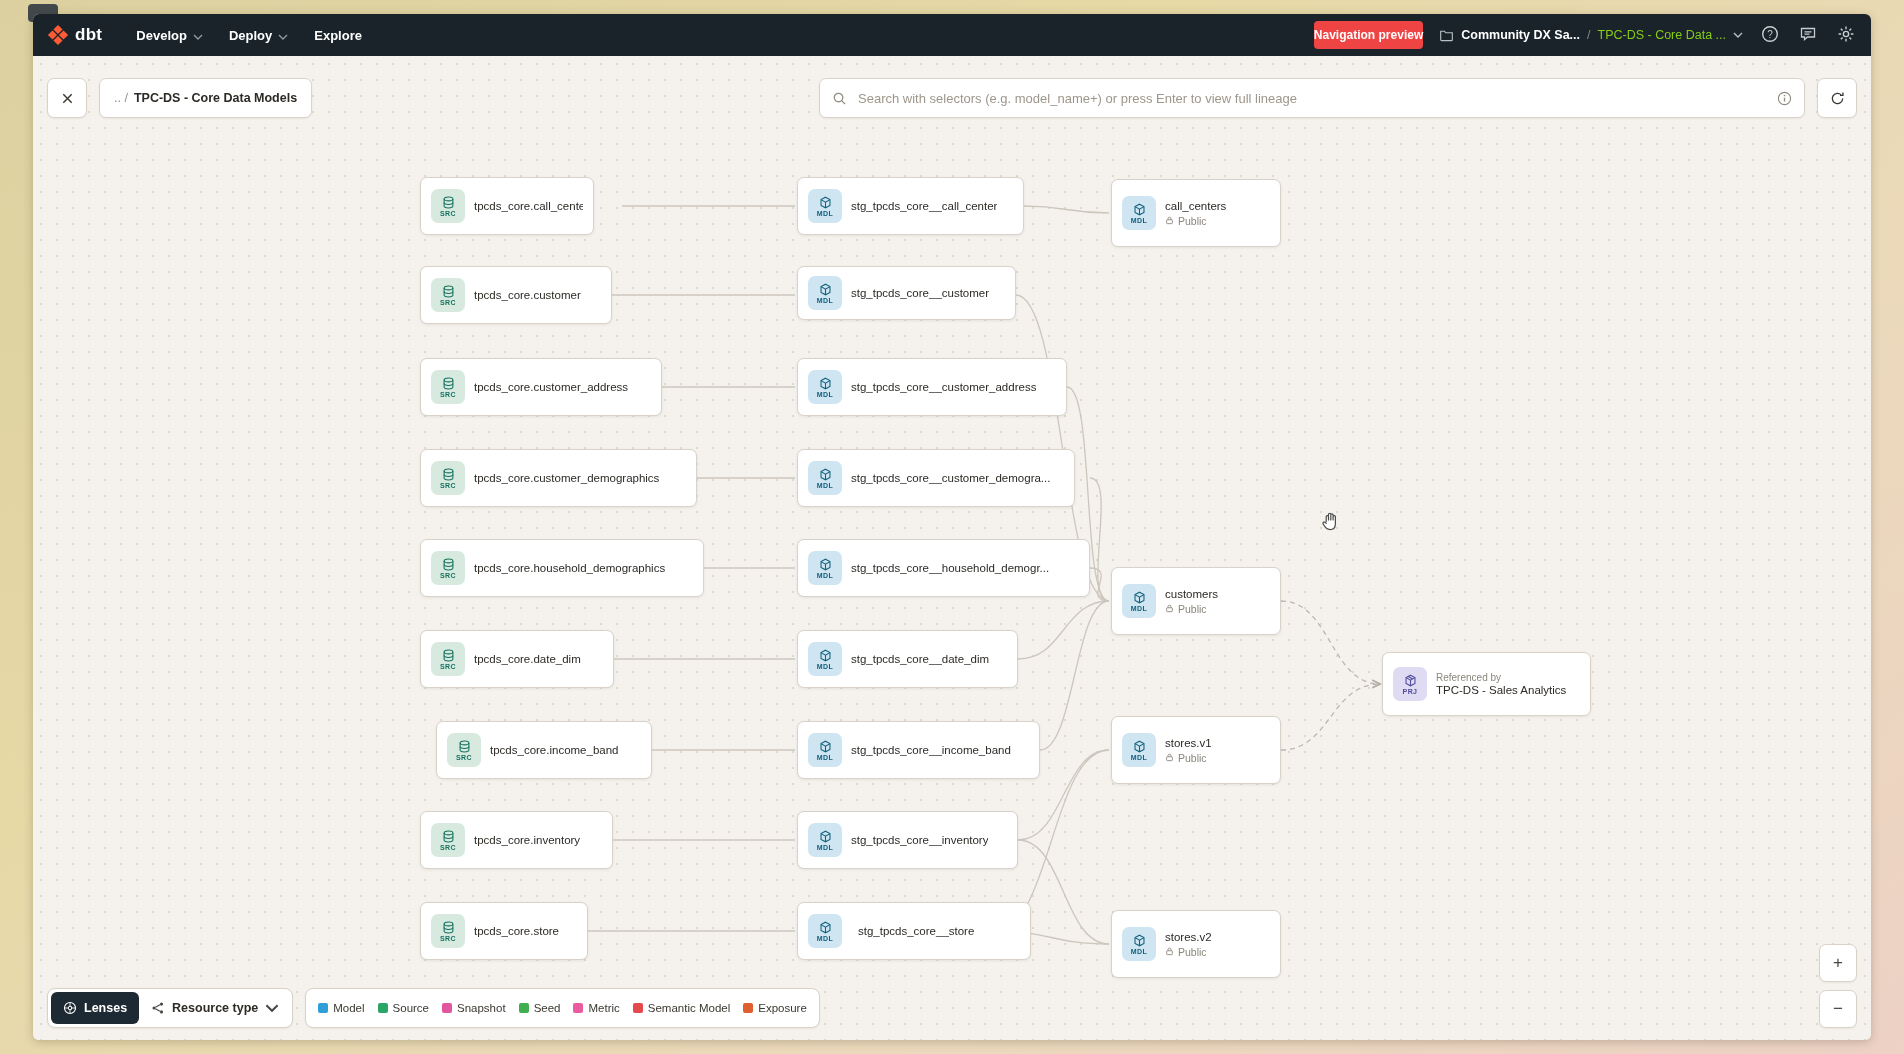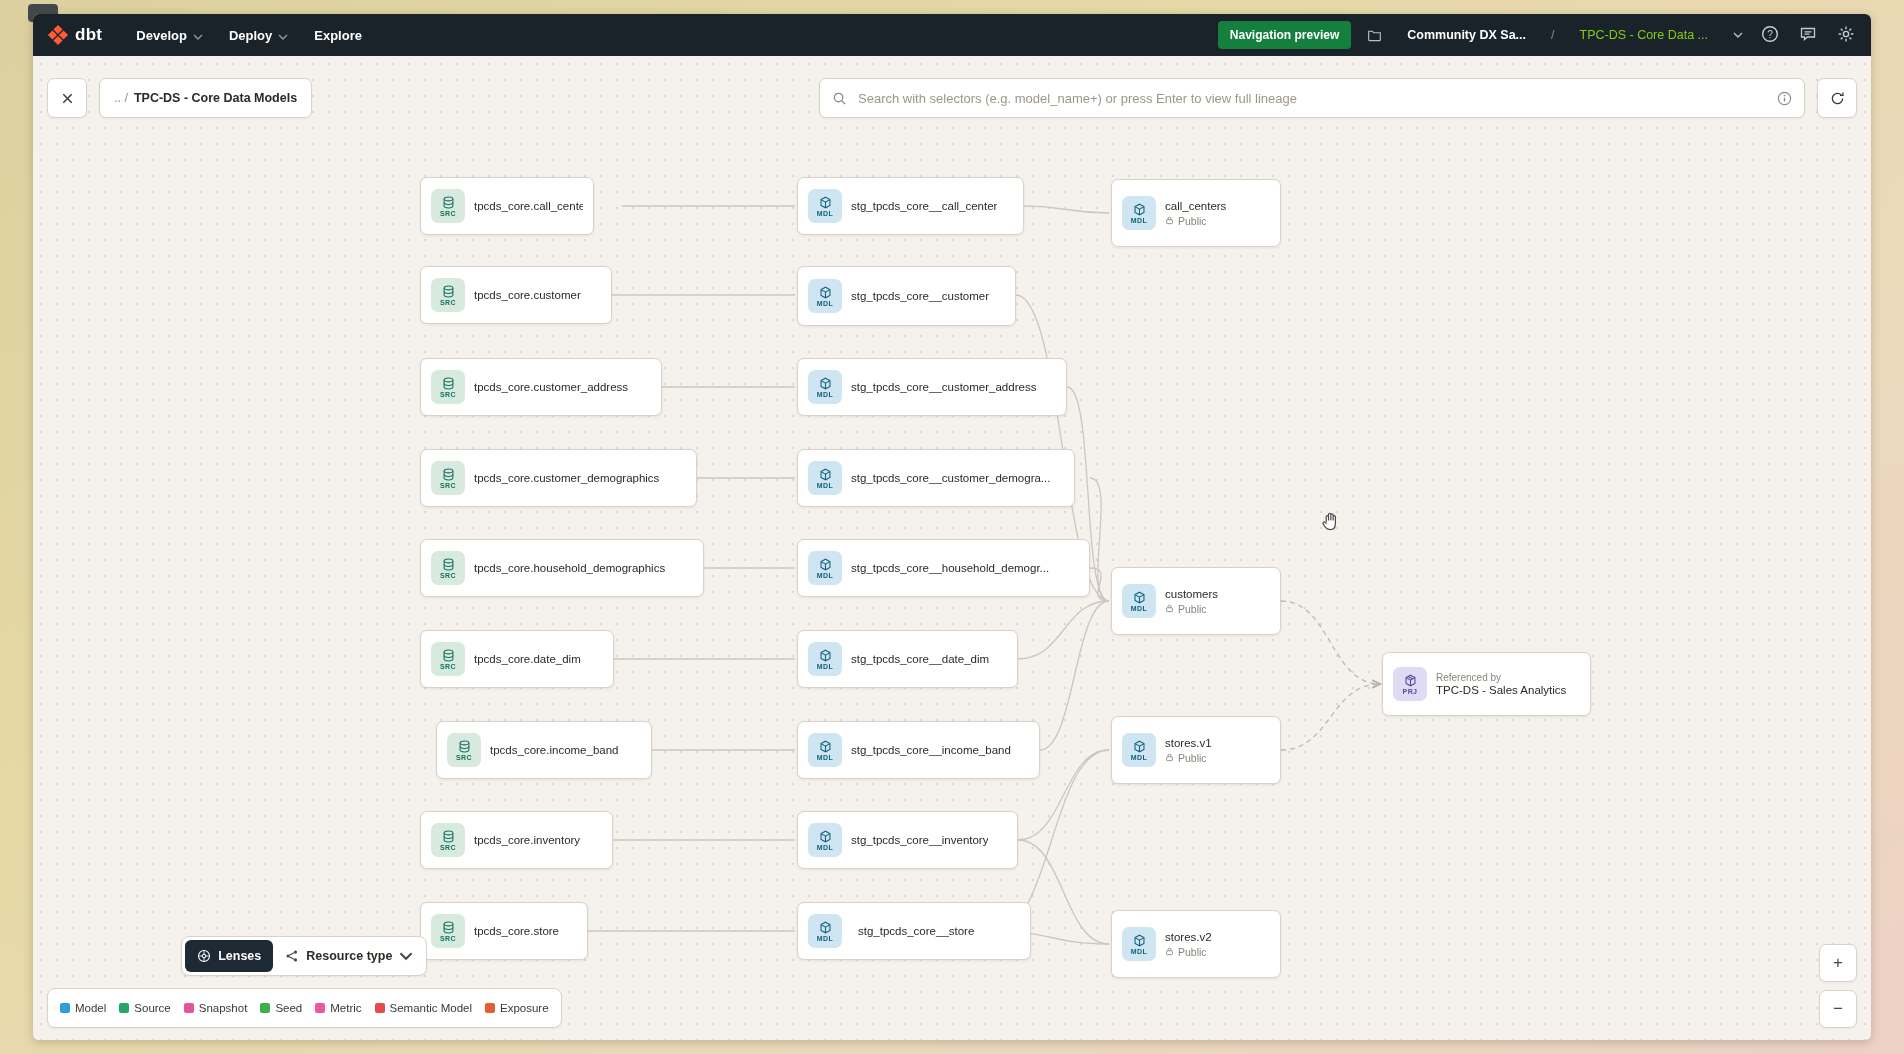--- a/index.html
+++ b/index.html
@@ -13,23 +13,23 @@
   .topbar{position:absolute;top:0;left:0;right:0;height:42px;background:#1a232a;
     display:flex;justify-content:space-between;align-items:center;padding:0 14px;z-index:10;box-sizing:border-box;}
   .nav-left{display:flex;align-items:center;}
   .logo{display:flex;align-items:center;gap:6px;cursor:pointer;}
   .logo-text{color:#fff;font-weight:800;font-size:17px;letter-spacing:.3px;}
   .nav-items{display:flex;gap:6px;margin-left:24px;}
   .nav-item{color:#fff;font-size:13px;font-weight:600;padding:6px 10px;display:flex;gap:6px;
     align-items:center;cursor:pointer;border-radius:4px;}
   .nav-item svg{color:#8f9aa1;}
   .nav-right{display:flex;align-items:center;gap:16px;}
-  .preview-btn{background:#15803d;color:#fff;border:none;border-radius:4px;font-size:12px;
-    font-weight:700;padding:7px 12px;cursor:pointer;font-family:inherit;}
-  .crumbs{display:flex;align-items:center;gap:25px;color:#fff;font-size:12.5px;cursor:pointer;}
+  .preview-btn{background:#ef4444;color:#fff;border:none;border-radius:4px;font-size:12px;
+    font-weight:700;padding:7px 0;cursor:pointer;font-family:inherit;}
+  .crumbs{display:flex;align-items:center;gap:7px;color:#fff;font-size:12.5px;cursor:pointer;}
   .crumbs .proj{font-weight:700;}
   .crumbs .sep{color:#7d8991;}
   .crumbs .page{color:#84cc16;}
   .crumbs svg{color:#b8c1c6;}
   .icon-btn{background:none;border:none;color:#c6ced3;width:22px;height:22px;padding:0;cursor:pointer;}
   .icon-btn svg{width:18px;height:18px;}
   
   .canvas-bg{position:absolute;top:42px;left:0;right:0;bottom:0;background:#f5f2ee;
     background-image:radial-gradient(#ddd7cd 1px,transparent 1.2px);background-size:16px 16px;}
   #edges{position:absolute;inset:0;width:100%;height:100%;z-index:1;}
@@ -62,21 +62,21 @@
   .crumb-chip .pre{color:#968f85;}
   .crumb-chip .cur{color:#2d2a25;font-weight:600;}
   .searchbox{margin-left:auto;width:986px;height:40px;background:#fff;border:1px solid #d8d2c8;
     border-radius:7px;display:flex;align-items:center;padding:0 12px;gap:9px;
     box-shadow:0 1px 2px rgba(0,0,0,.05);box-sizing:border-box;}
   .searchbox svg{color:#8f897f;width:15px;height:15px;flex:0 0 auto;}
   .searchbox input{flex:1;border:0;outline:0;font:13px "Liberation Sans",sans-serif;
     color:#3a362f;background:transparent;}
   .searchbox input::placeholder{color:#9d968b;}
   
-  .footer{position:absolute;left:14px;bottom:12px;display:flex;gap:12px;align-items:center;z-index:5;flex-direction:column;}
+  .footer{position:absolute;left:14px;bottom:12px;display:flex;gap:12px;align-items:center;z-index:5;}
   .lens-wrap{background:#fff;border:1px solid #d8d2c8;border-radius:8px;padding:3px;
     display:flex;align-items:center;gap:2px;height:40px;box-sizing:border-box;
     box-shadow:0 1px 2px rgba(0,0,0,.05);}
   .lens-btn{background:#1d2a33;color:#fff;border:none;border-radius:6px;height:32px;
     padding:0 12px;display:flex;align-items:center;gap:7px;font-size:12.5px;font-weight:600;
     cursor:pointer;font-family:inherit;}
   .lens-btn svg{width:14px;height:14px;}
   .res-btn{background:transparent;border:none;color:#2f2b26;height:32px;padding:0 10px;
     display:flex;align-items:center;gap:7px;font-size:12.5px;font-weight:600;cursor:pointer;font-family:inherit;}
   .res-btn svg{width:14px;height:14px;color:#4a463f;}
@@ -311,21 +311,21 @@
             <svg viewBox="0 0 16 16">
               <path d="M8 1.5l5.5 3v7l-5.5 3-5.5-3v-7z" fill="none" stroke="currentColor" stroke-width="1.3"></path>
               <path d="M2.5 4.5L8 7.5l5.5-3M8 7.5v7" fill="none" stroke="currentColor" stroke-width="1.3"></path>
             </svg>
             <span class="tag">MDL</span>
           </span>
           <span class="col">
             <span class="label">stg_tpcds_core__call_center</span>
           </span>
         </div>
-        <div class="node model" style="left: 764px; top: 252px; width: 219px; height: 60px;">
+        <div class="node model" style="left: 764px; top: 252px; width: 219px; height: 54px;">
           <span class="badge mdl">
             <svg viewBox="0 0 16 16">
               <path d="M8 1.5l5.5 3v7l-5.5 3-5.5-3v-7z" fill="none" stroke="currentColor" stroke-width="1.3"></path>
               <path d="M2.5 4.5L8 7.5l5.5-3M8 7.5v7" fill="none" stroke="currentColor" stroke-width="1.3"></path>
             </svg>
             <span class="tag">MDL</span>
           </span>
           <span class="col">
             <span class="label">stg_tpcds_core__customer</span>
           </span>

